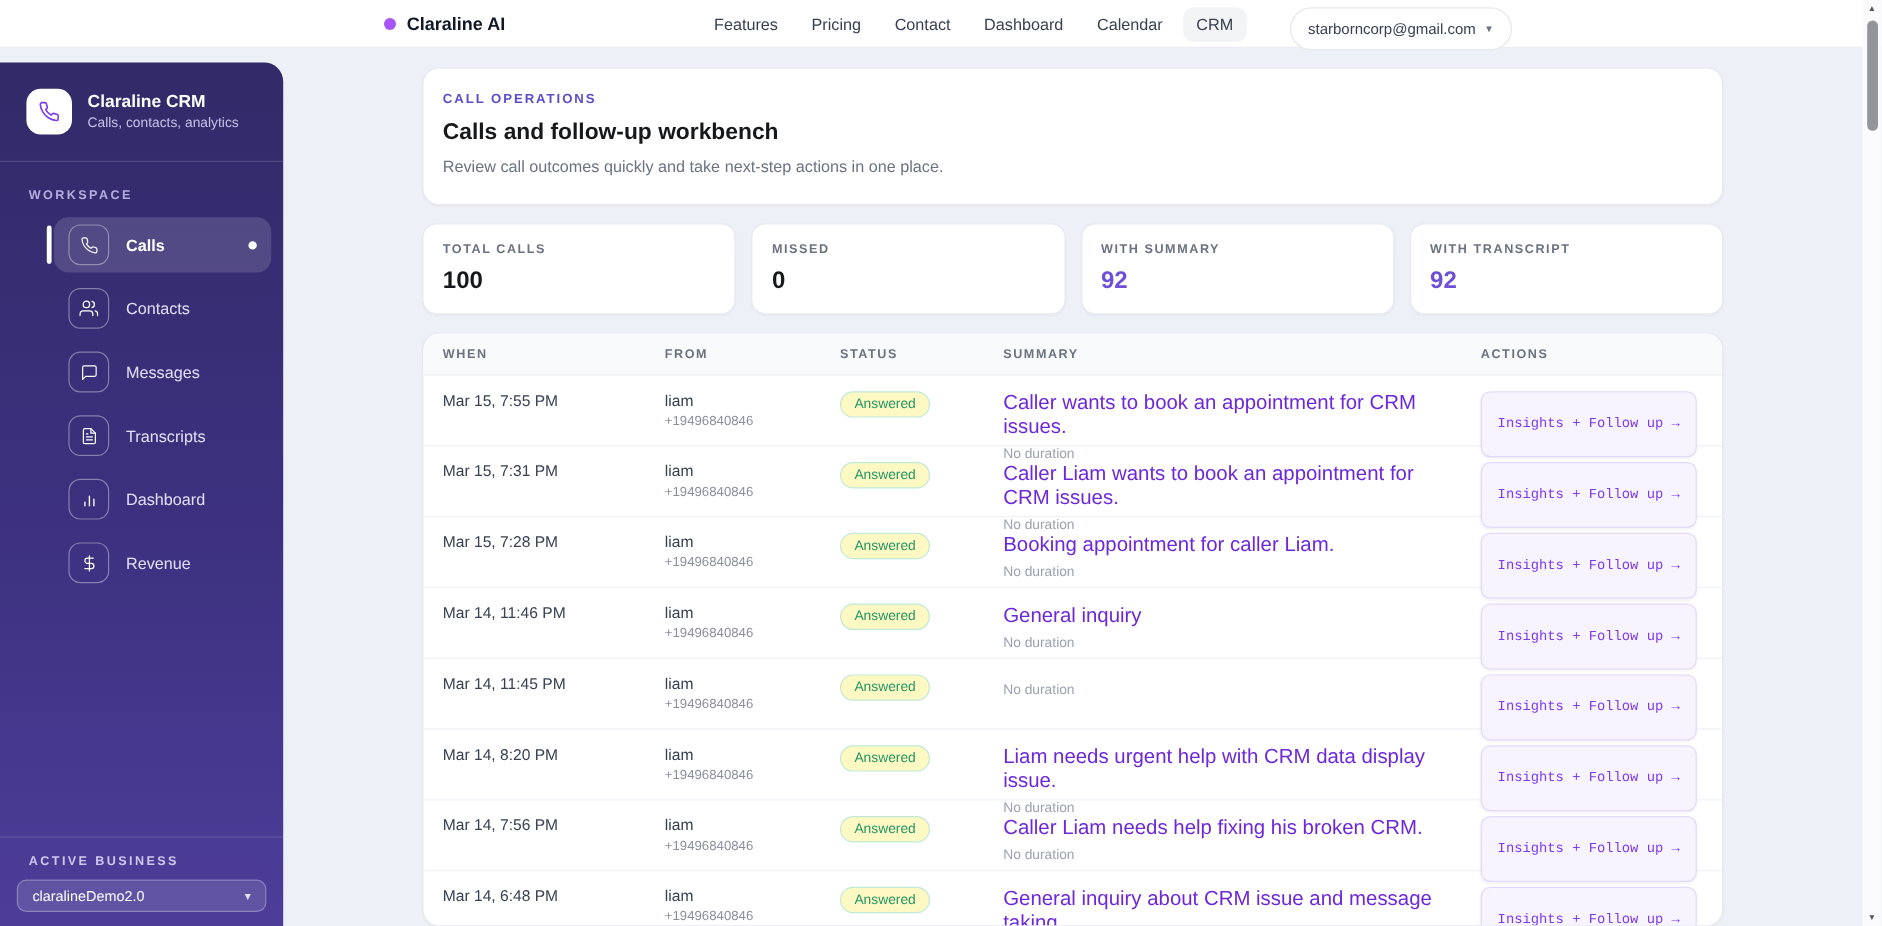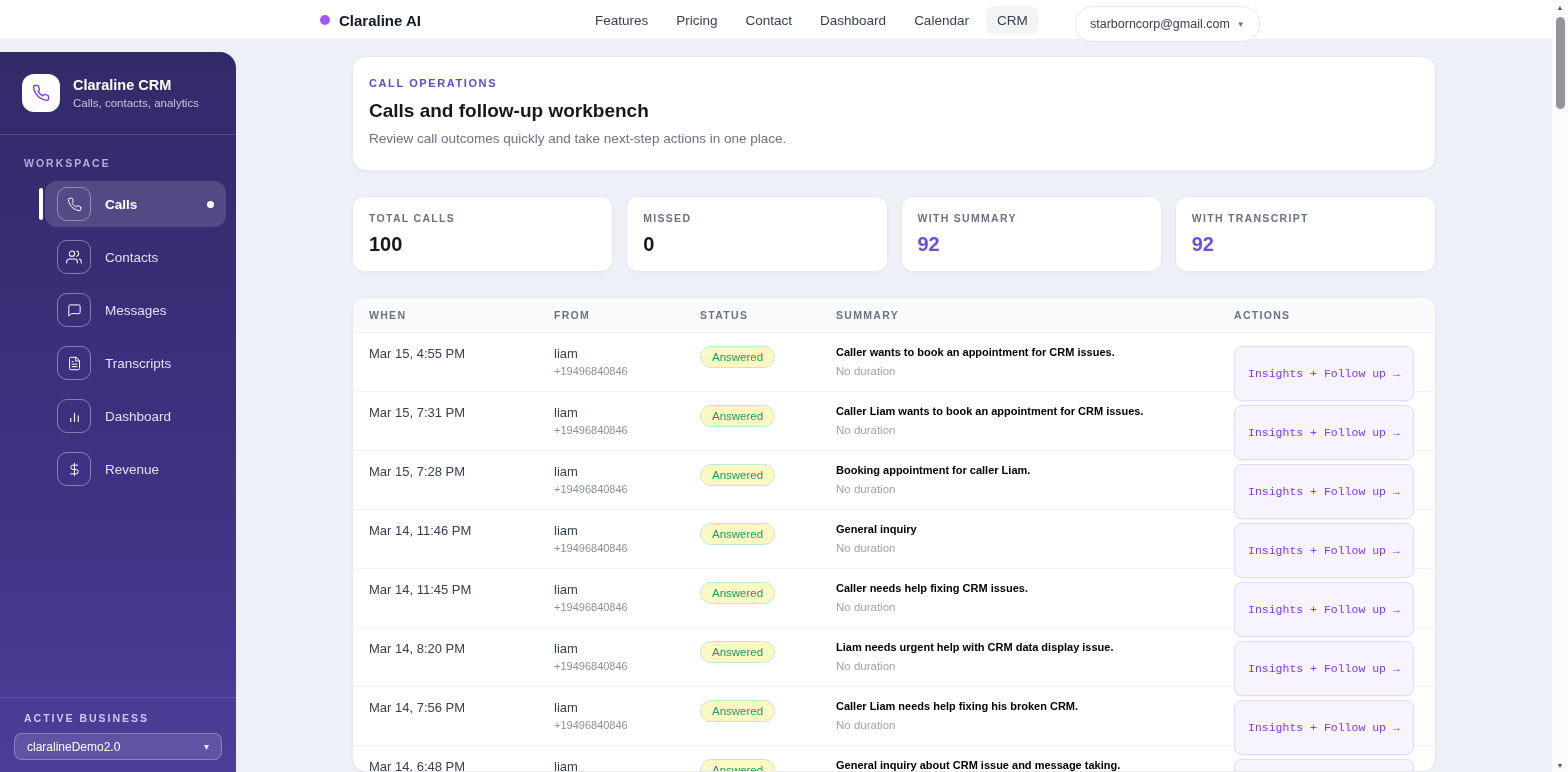--- a/index.html
+++ b/index.html
@@ -81,21 +81,21 @@
   }
   .biz-select {
     margin: 0 14px; height: 27px; border-radius: 8px;
     background: rgba(255,255,255,0.12); border: 1px solid rgba(255,255,255,0.28);
     display: flex; align-items: center; justify-content: space-between;
     padding: 0 12px; font-size: 12px; color: #fff; cursor: pointer;
   }
   .chev { font-size: 10px; color: #e6e1f8; }
   
   .main { flex: 1; padding: 16px 16px 0 0; display: flex; justify-content: center; overflow: hidden; }
-  .content { width: 1084px; display: flex; flex-direction: column; gap: 25px; }
+  .content { width: 1084px; display: flex; flex-direction: column; gap: 15px; }
   .card {
     background: #fff; border: 1px solid #e9eaf1; border-radius: 14px;
     box-shadow: 0 1px 2px rgba(16,24,40,0.03);
   }
   .header-card { padding: 20px 16px 24px; }
   .eyebrow { font-size: 11px; font-weight: bold; letter-spacing: 1.6px; color: #5b4fc8; }
   .page-title { font-size: 19px; font-weight: bold; color: #17181c; margin: 11px 0 9px; }
   .page-subtitle { font-size: 13.5px; color: #6b7280; }
   .stats { display: grid; grid-template-columns: repeat(4, 1fr); gap: 13px; }
   .stat-card { border-radius: 12px; padding: 15px 16px; height: 76px; }
@@ -109,21 +109,21 @@
   .th { font-size: 10.5px; font-weight: bold; letter-spacing: 1.3px; color: #6b7280; padding-left: 16px; }
   .row { border-bottom: 1px solid #f1f2f6; height: 59px; padding-top: 13px; align-items: start; }
   .cell { padding-left: 16px; font-size: 13px; color: #374151; }
   .from-name { font-size: 13px; color: #374151; }
   .from-phone { font-size: 11px; color: #8a8f9b; margin-top: 4px; }
   .badge {
     display: inline-block; font-size: 11.5px; color: #239667;
     background: #fef9c3; border: 1px solid #c0e9d6; border-radius: 999px;
     padding: 4px 11px;
   }
-  .summary-text { font-size: 11px; color: #000000; font-weight: bold; }
+  .summary-text { font-size: 17px; color: #6d28d9; }
   .duration { font-size: 11.5px; color: #9ca3af; margin-top: 7px; }
   .action-btn {
     font-family: Liberation Mono, monospace; font-size: 11.5px; color: #7c3aed;
     background: #f7f4ff; border: 1px solid #e2dafa; border-radius: 8px;
     padding: 20px 13px; cursor: pointer; box-shadow: 0 1px 2px rgba(16,24,40,0.05);
     white-space: nowrap;
   }
   
   .scrollbar {
     position: absolute; right: 0; top: 0; width: 16px; height: 772px;
@@ -274,21 +274,21 @@
       <section class="card table-card">
         <div class="grid-cols thead" id="thead">
             <div class="th">WHEN</div>
             <div class="th">FROM</div>
             <div class="th">STATUS</div>
             <div class="th">SUMMARY</div>
             <div class="th">ACTIONS</div>
           </div>
         <div id="rows">
             <div class="grid-cols row">
-    <div class="cell">Mar 15, 4:55 PM</div>
+    <div class="cell">Mar 15, 7:55 PM</div>
     <div class="cell">
       <div class="from-name">liam</div>
       <div class="from-phone">+19496840846</div>
     </div>
     <div class="cell"><span class="badge">Answered</span></div>
     <div class="cell">
       <div class="summary-text">Caller wants to book an appointment for CRM issues.</div>
       <div class="duration">No duration</div>
     </div>
     <div class="cell"><button class="action-btn">Insights + Follow up →</button></div>
@@ -333,21 +333,20 @@
     <div class="cell"><button class="action-btn">Insights + Follow up →</button></div>
   </div>
             <div class="grid-cols row">
     <div class="cell">Mar 14, 11:45 PM</div>
     <div class="cell">
       <div class="from-name">liam</div>
       <div class="from-phone">+19496840846</div>
     </div>
     <div class="cell"><span class="badge">Answered</span></div>
     <div class="cell">
-      <div class="summary-text">Caller needs help fixing CRM issues.</div>
       <div class="duration">No duration</div>
     </div>
     <div class="cell"><button class="action-btn">Insights + Follow up →</button></div>
   </div>
             <div class="grid-cols row">
     <div class="cell">Mar 14, 8:20 PM</div>
     <div class="cell">
       <div class="from-name">liam</div>
       <div class="from-phone">+19496840846</div>
     </div>

